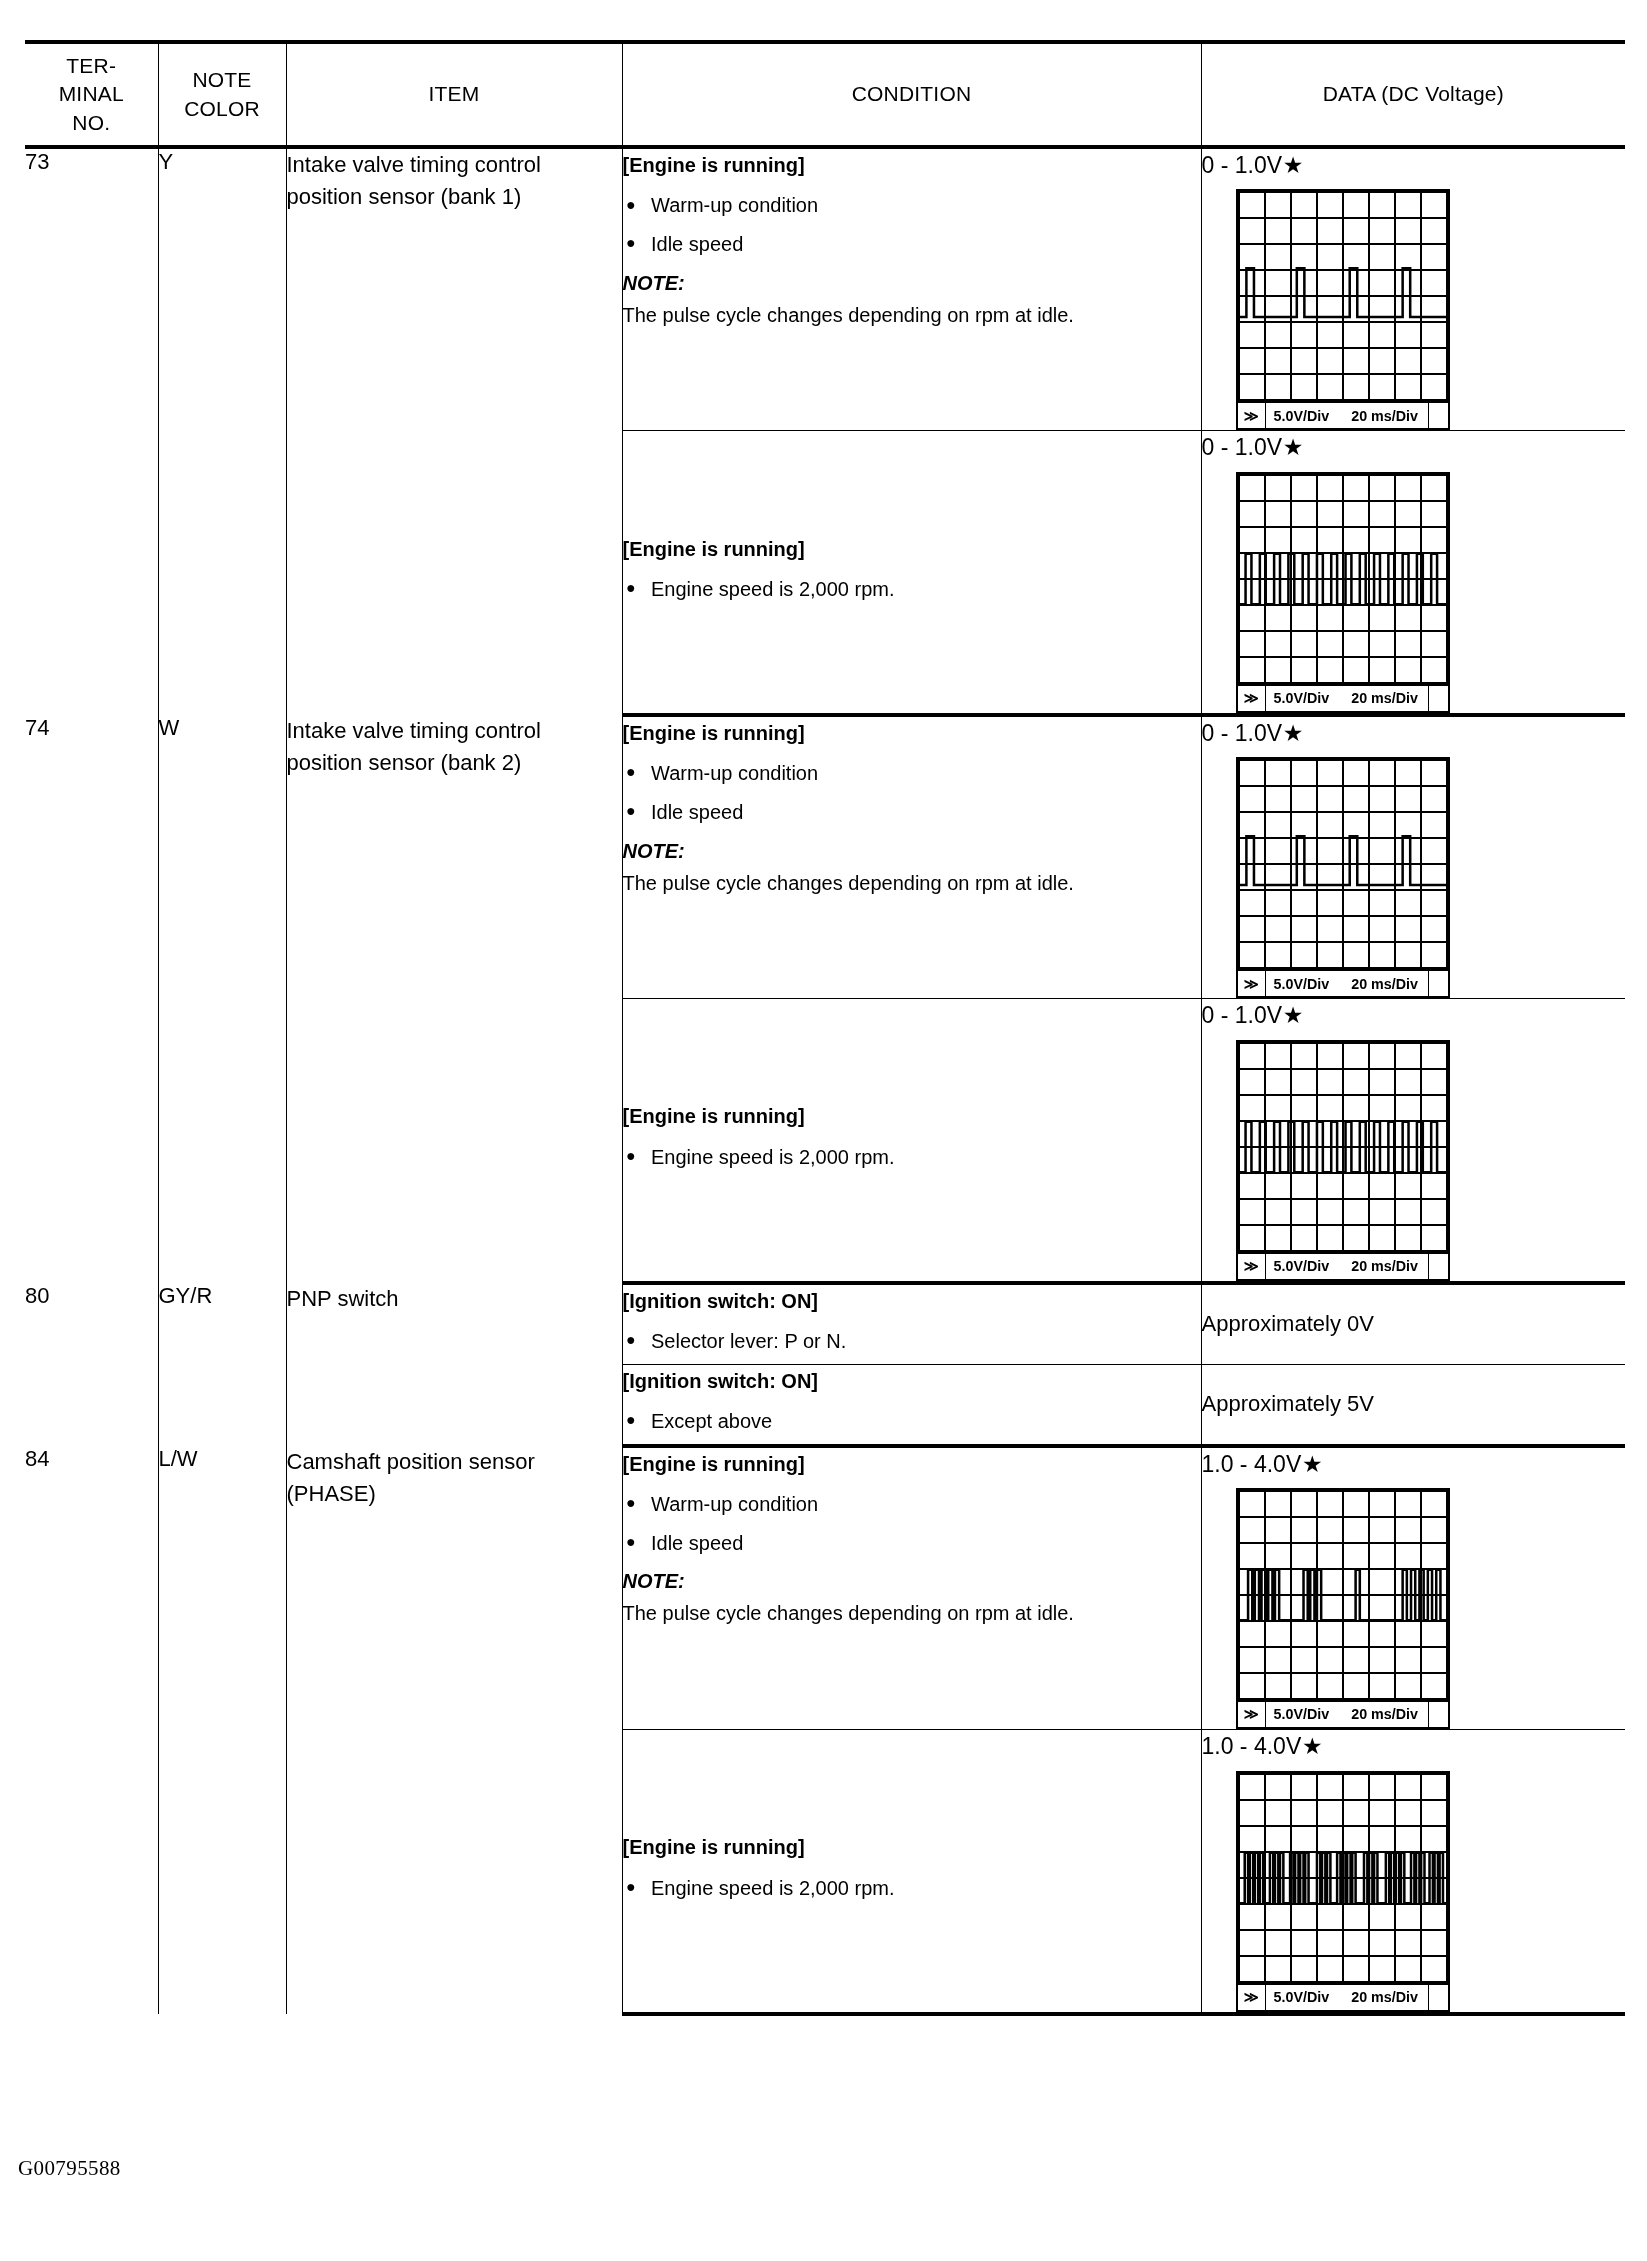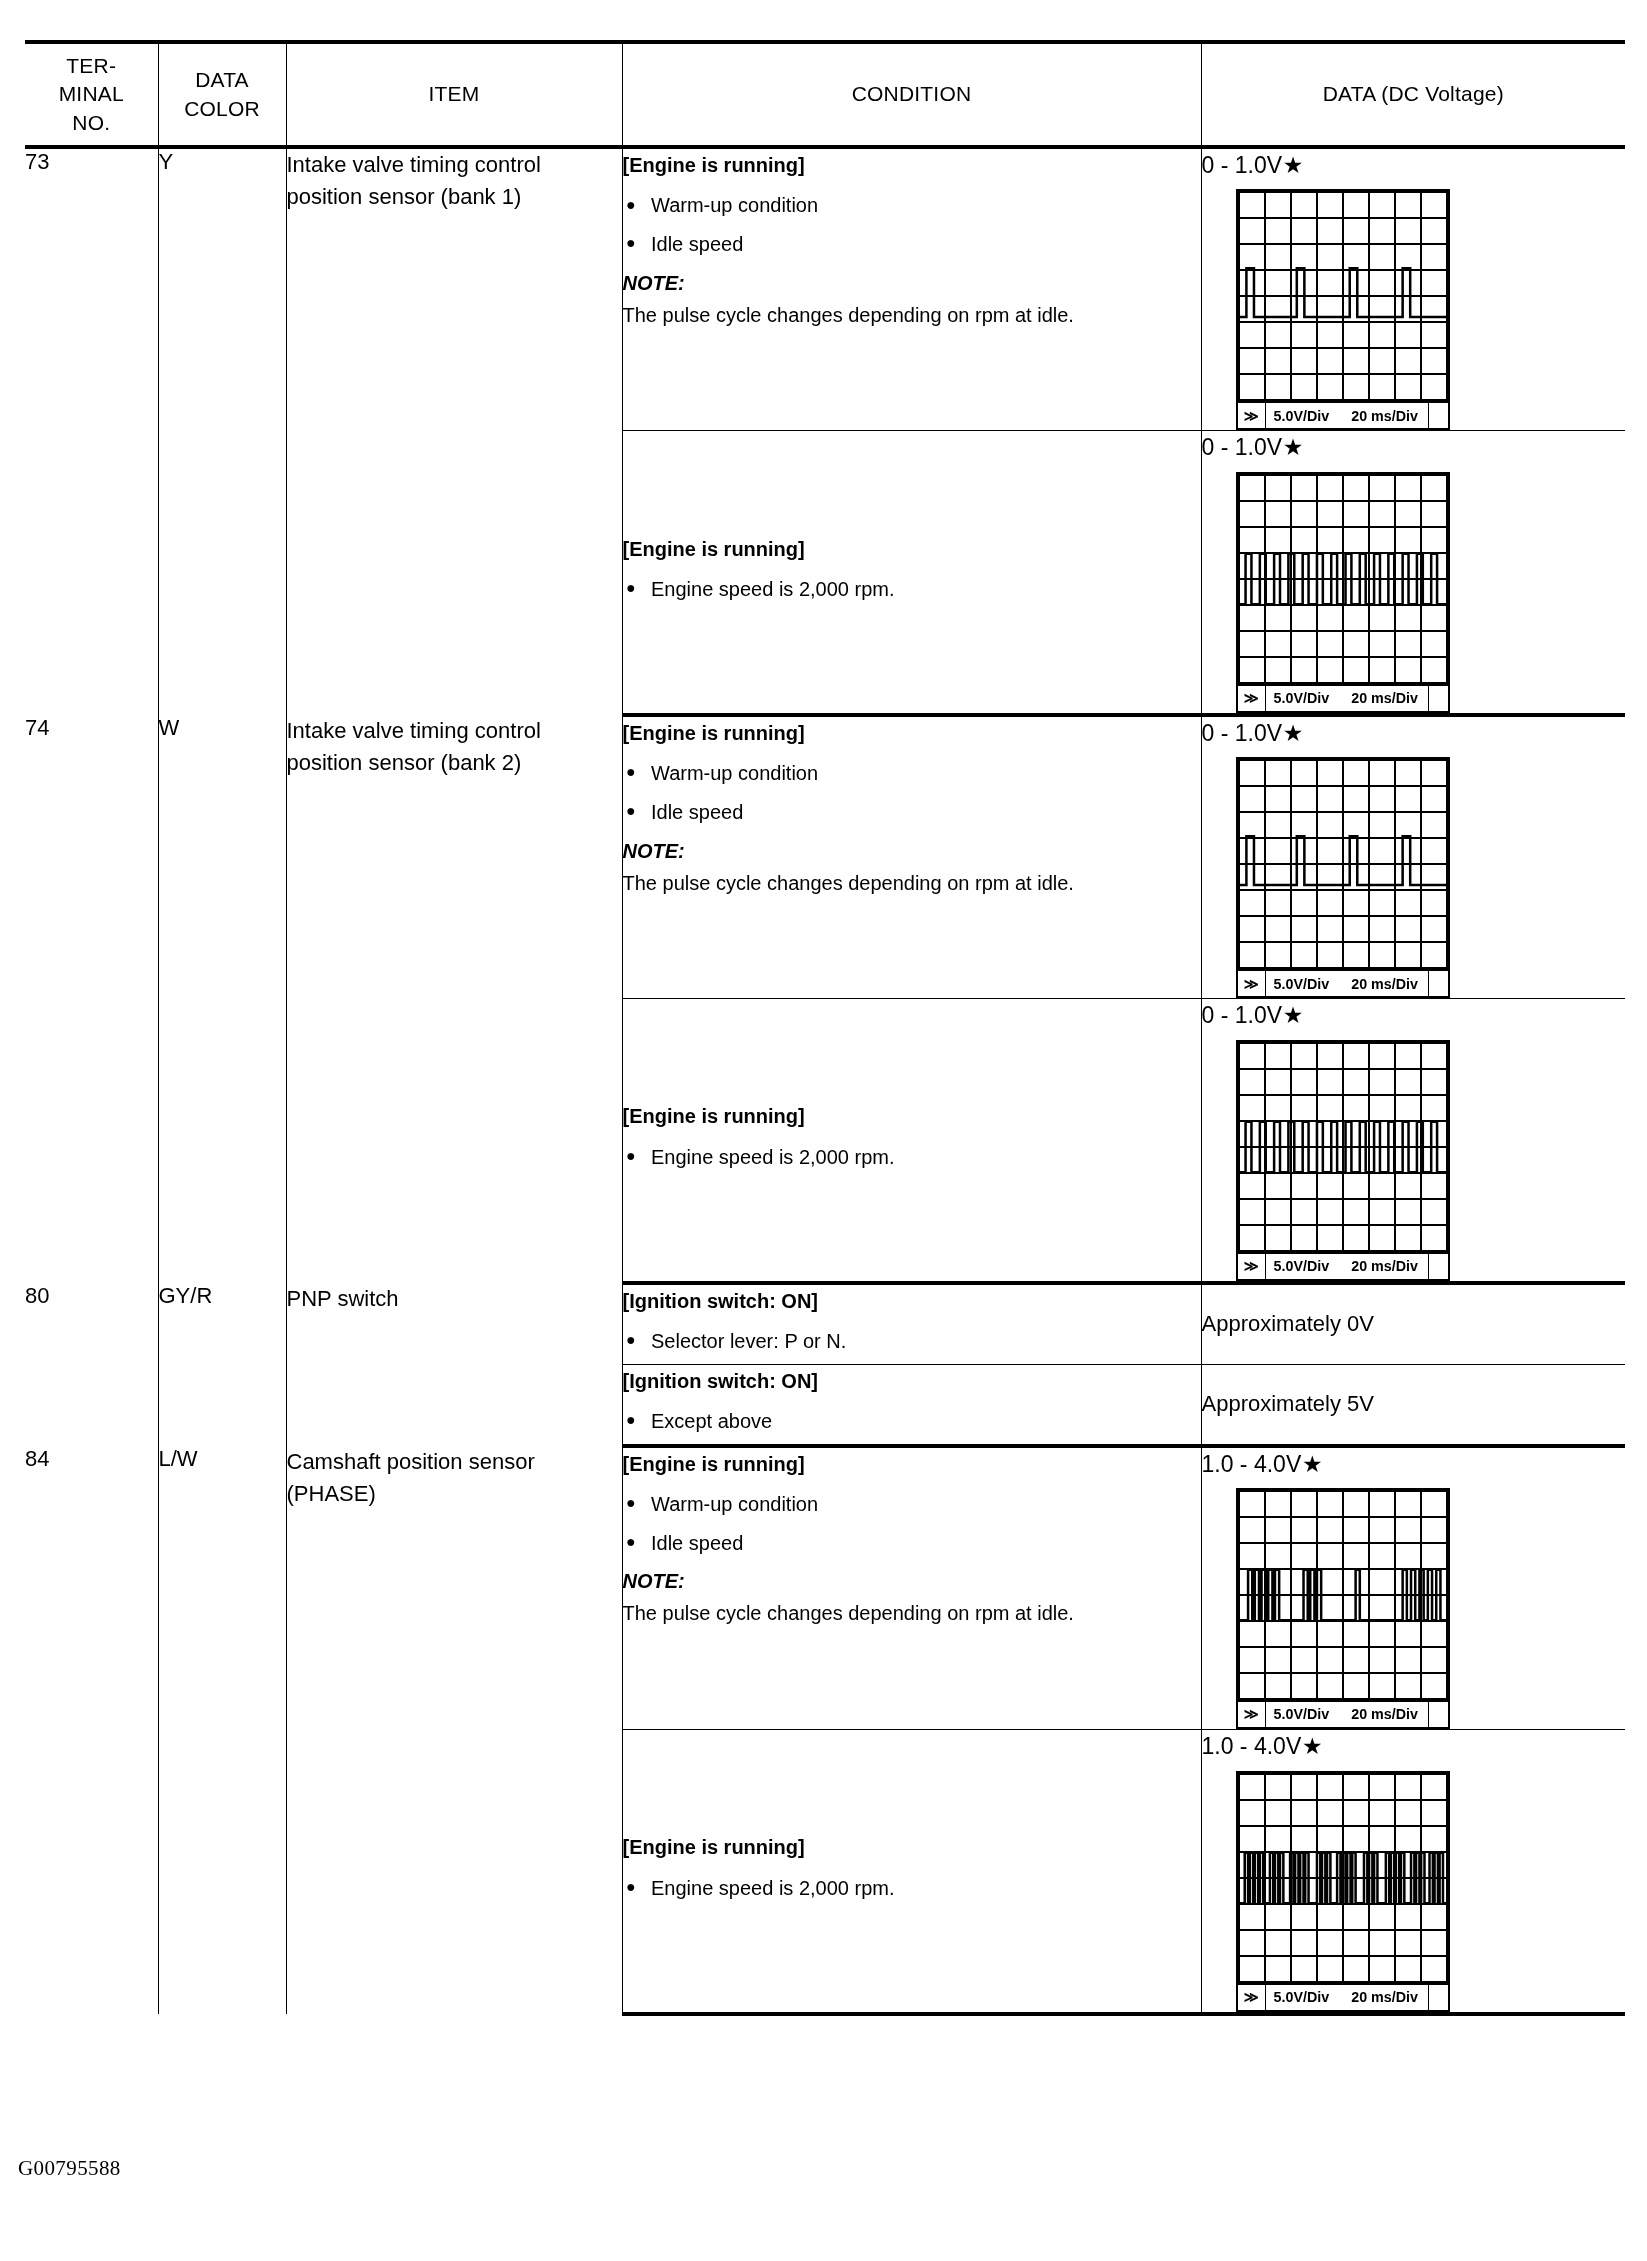--- a/index.html
+++ b/index.html
@@ -222,21 +222,21 @@
     </colgroup>
 
     <tbody>
         <tr class="hdr">
       <td class="bt-thick bb-thick">
         <span class="stack">TER-</span>
         <span class="stack">MINAL</span>
         <span class="stack">NO.</span>
       </td>
       <td class="bt-thick bb-thick bl-thin">
-        <span class="stack">DATA</span>
+        <span class="stack">NOTE</span>
         <span class="stack">COLOR</span>
       </td>
       <td class="bt-thick bb-thick bl-thin">ITEM</td>
       <td class="bt-thick bb-thick bl-thin">CONDITION</td>
       <td class="bt-thick bb-thick bl-thin">DATA (DC Voltage)</td>
     </tr>
 
     <tr>
       <td class="term-no" rowspan="2">73</td>
       <td class="wire-col bl-thin" rowspan="2">Y</td>

